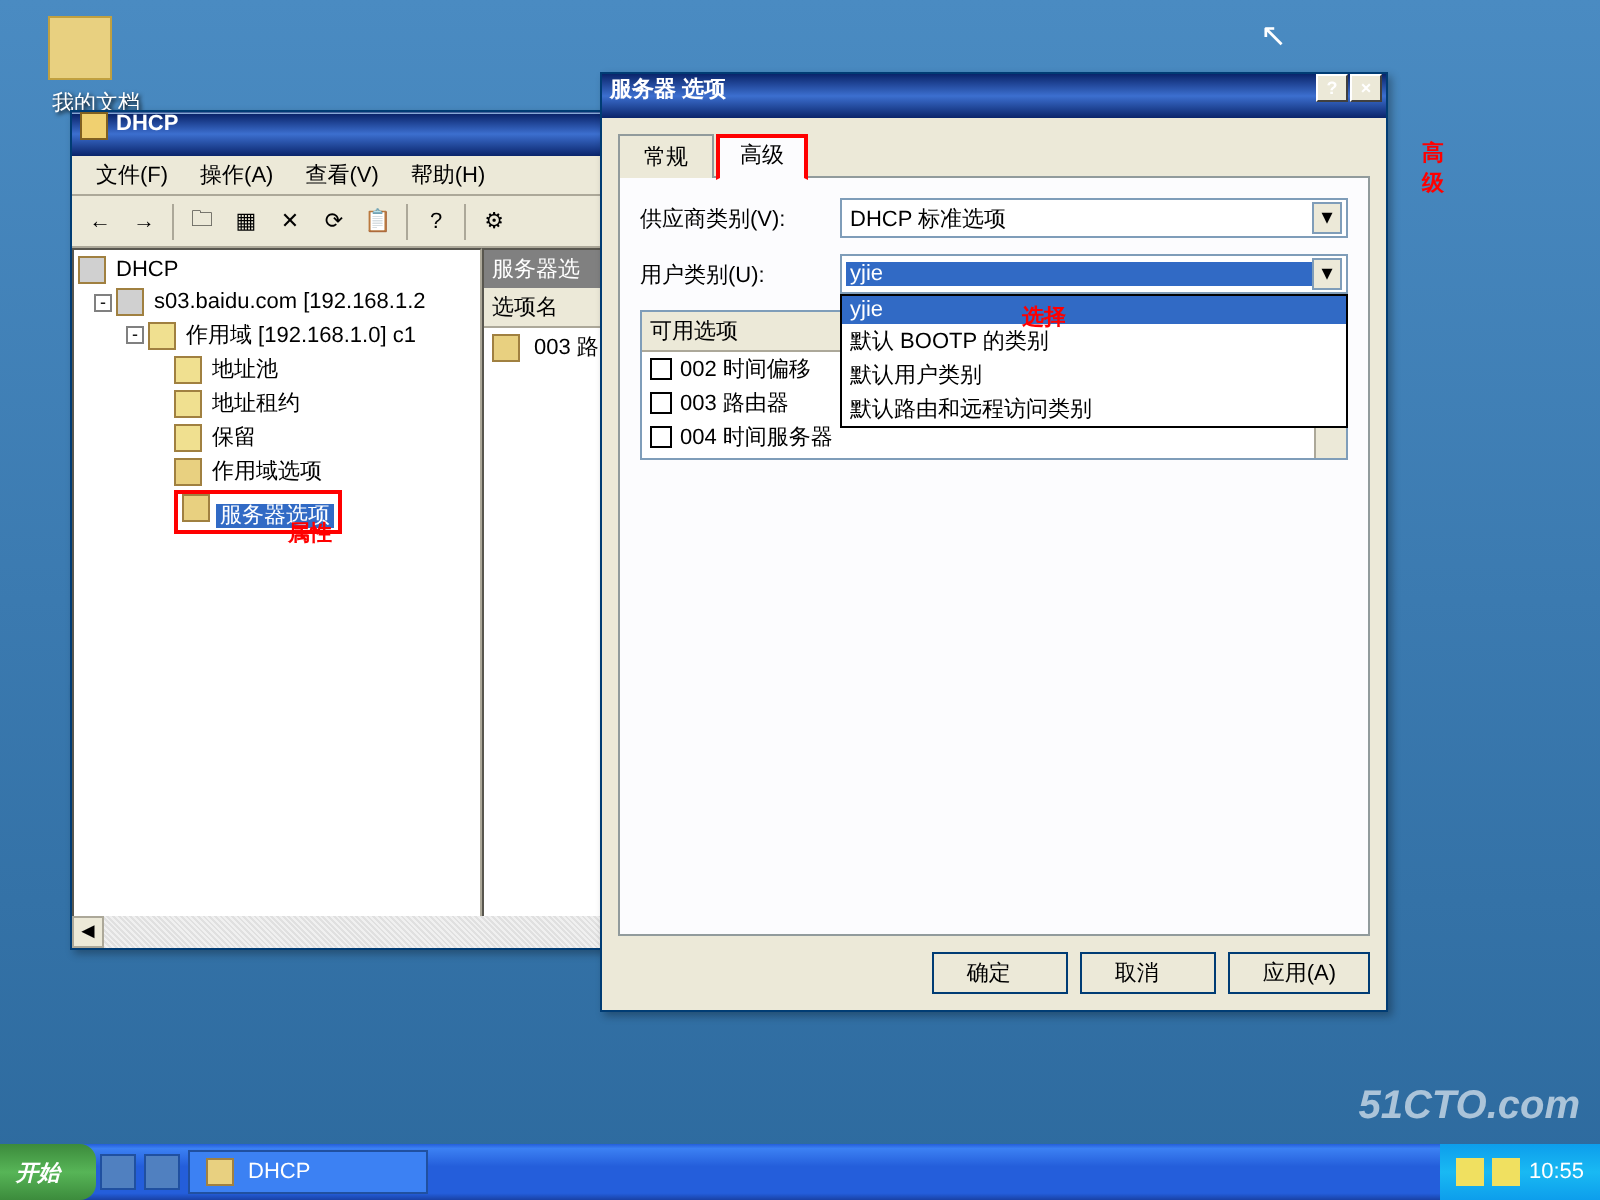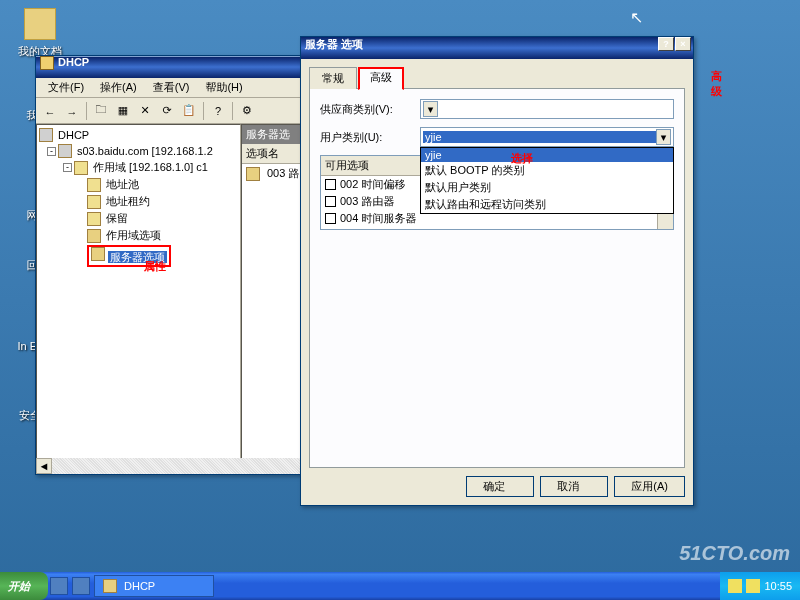--- a/index.html
+++ b/index.html
@@ -1,17 +1,17 @@
 <!DOCTYPE html>
 <html><head>
 <meta charset="utf-8">
 <style>
 * { box-sizing: border-box; margin: 0; padding: 0; font-family: "Microsoft YaHei", "SimSun", Tahoma, sans-serif; font-size: 11px; }
 body { width: 800px; height: 600px; background: linear-gradient(to bottom, #4a8bc2 0%, #3b7ab0 50%, #2d6a9e 100%); overflow: hidden; position: relative; }
-.desktop-icon { position: absolute; width: 60px; text-align: center; color: #fff; text-shadow: 1px 1px 2px #000; }
+.desktop-icon { position: absolute; width: 60px; text-align: right; color: #fff; text-shadow: 1px 1px 2px #000; }
 .desktop-icon .ico { width: 32px; height: 32px; margin: 0 auto 4px; background: #e8d080; border: 1px solid #c0a040; }
 .desktop-icon.di1 { top: 8px; left: 10px; }
 .desktop-icon.di2 { top: 108px; left: 2px; }
 .desktop-icon.di3 { top: 208px; left: 2px; }
 .desktop-icon.di4 { top: 258px; left: 2px; }
 .desktop-icon.di5 { top: 340px; left: 0; }
 .desktop-icon.di6 { top: 408px; left: 0; }
 
 .window { position: absolute; background: #ece9d8; border: 1px solid #003c74; box-shadow: 2px 2px 4px rgba(0,0,0,0.3); }
 .titlebar { height: 22px; background: linear-gradient(to bottom, #0a246a 0%, #a6caf0 3%, #0a246a 5%, #3c6fcf 50%, #0a246a 100%); color: #fff; display: flex; align-items: flex-start; padding: 0 2px 0 4px; font-weight: bold; }
@@ -212,20 +212,21 @@
   <div class="dialog-body">
     <div class="tabs">
       <div class="tab">常规</div>
       <div class="tab active tab-red">高级</div>
       <div class="red-text" style="top:32px; left:410px;">高级</div>
     </div>
     <div class="tab-content">
       <div class="form-row">
         <span class="form-label">供应商类别(V):</span>
         <div class="combo">
+          <span class="combo-value plain">DHCP 标准选项</span>
           <span class="combo-arrow">▾</span>
         </div>
       </div>
       <div class="form-row">
         <span class="form-label">用户类别(U):</span>
         <div class="combo">
           <span class="combo-value">yjie</span>
           <span class="combo-arrow">▾</span>
           <div class="dropdown">
             <div class="dropdown-item sel">yjie</div>

